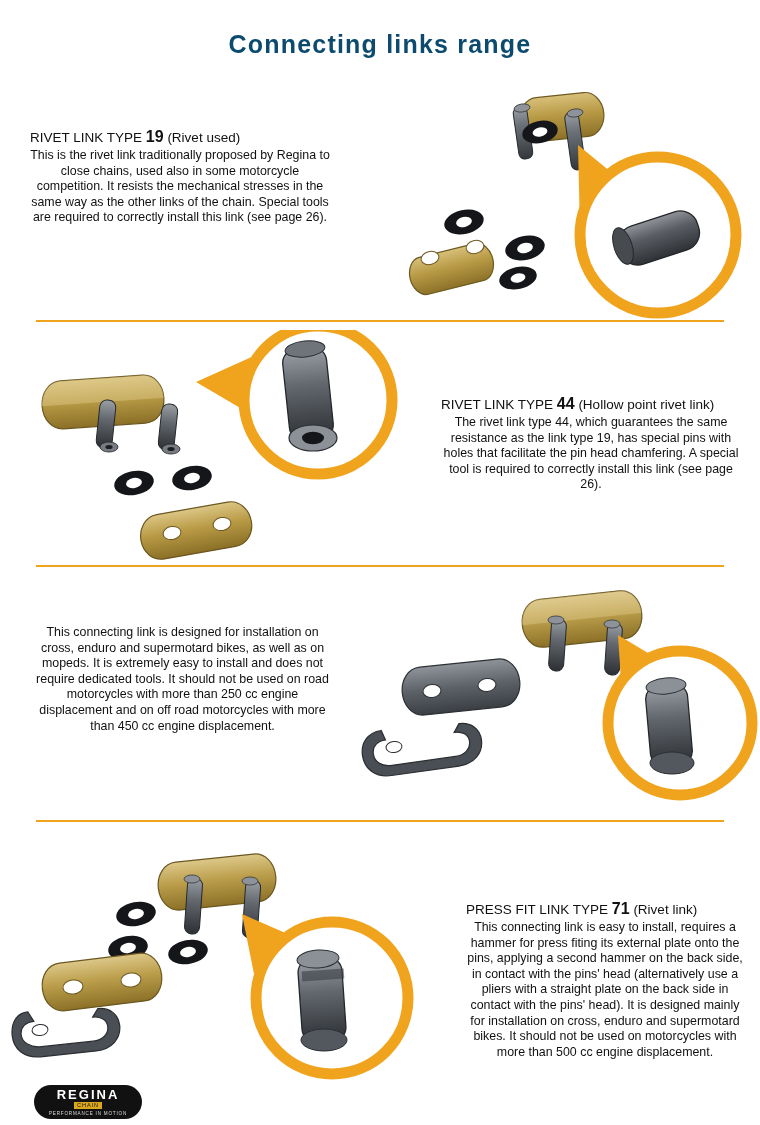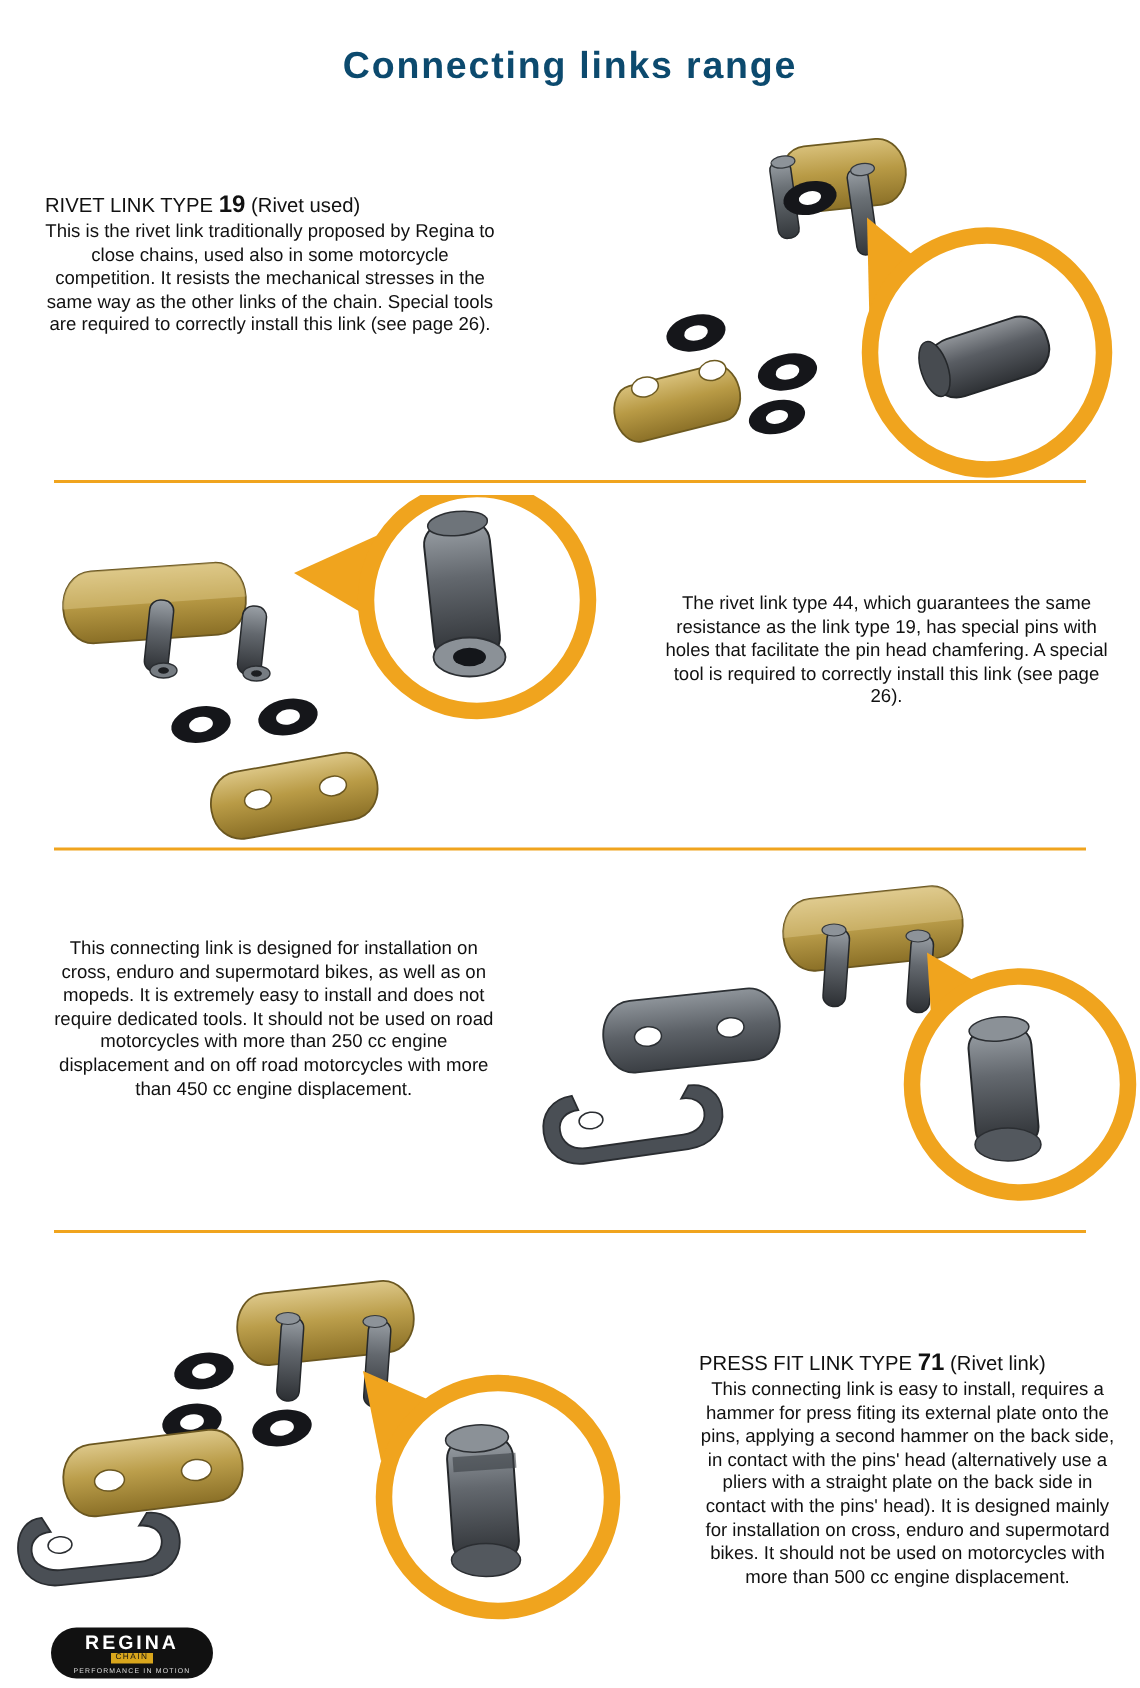--- a/index.html
+++ b/index.html
@@ -194,20 +194,25 @@
 
       <g>
         <rect x="218" y="148" width="82" height="40" rx="18" fill="url(#steel19)" stroke="#24272a" stroke-width="1.3" transform="rotate(-18 259 168)"></rect>
         <ellipse cx="223" cy="176" rx="9" ry="19" fill="#474b50" stroke="#24272a" stroke-width="1" transform="rotate(-18 223 176)"></ellipse>
       </g>
     </g>
   </svg>
 </div>
 
 <div class="block" id="block-44">
+  <div class="heading">
+    <span class="h-strong">RIVET LINK TYPE</span>
+    <span class="h-num">44</span>
+    <span class="h-paren">(Hollow point rivet link)</span>
+  </div>
   <div class="body">The rivet link type 44, which guarantees the same resistance as the link type 19, has special pins with holes that facilitate the pin head chamfering. A special tool is required to correctly install this link (see page 26).</div>
 </div>
 
 <div class="illus" id="illus-44">
   <svg width="400" height="235" viewBox="0 0 400 235" xmlns="http://www.w3.org/2000/svg">
     <defs>
       <linearGradient id="brass44" x1="0" y1="0" x2="0" y2="1">
         <stop offset="0%" stop-color="#dcc685"></stop>
         <stop offset="45%" stop-color="#b99b46"></stop>
         <stop offset="100%" stop-color="#8a6f26"></stop>

